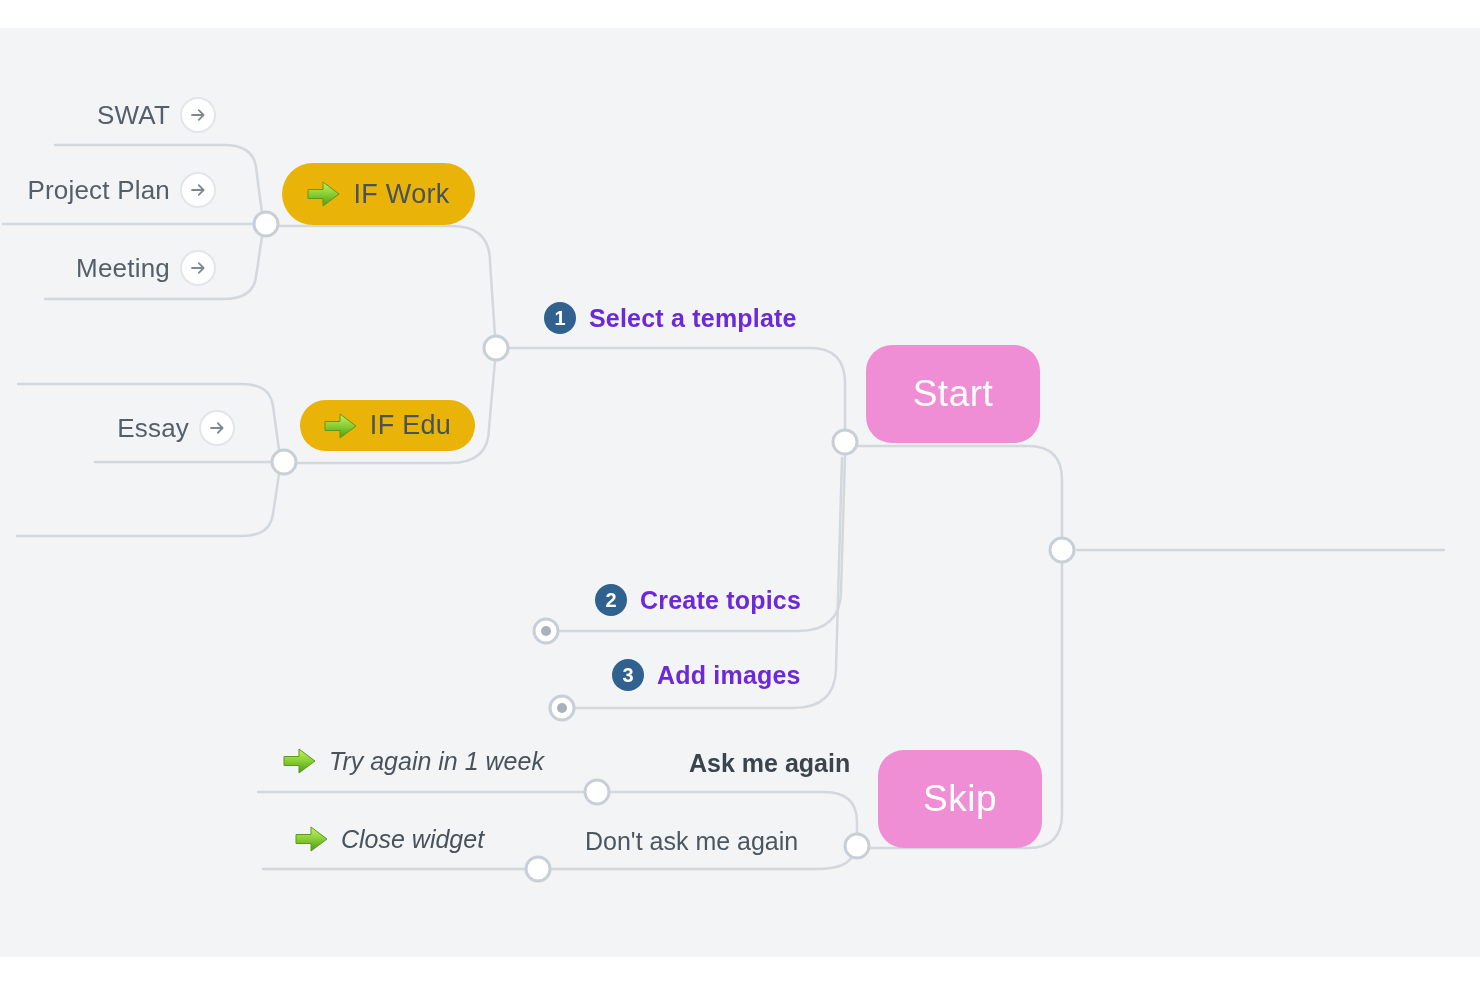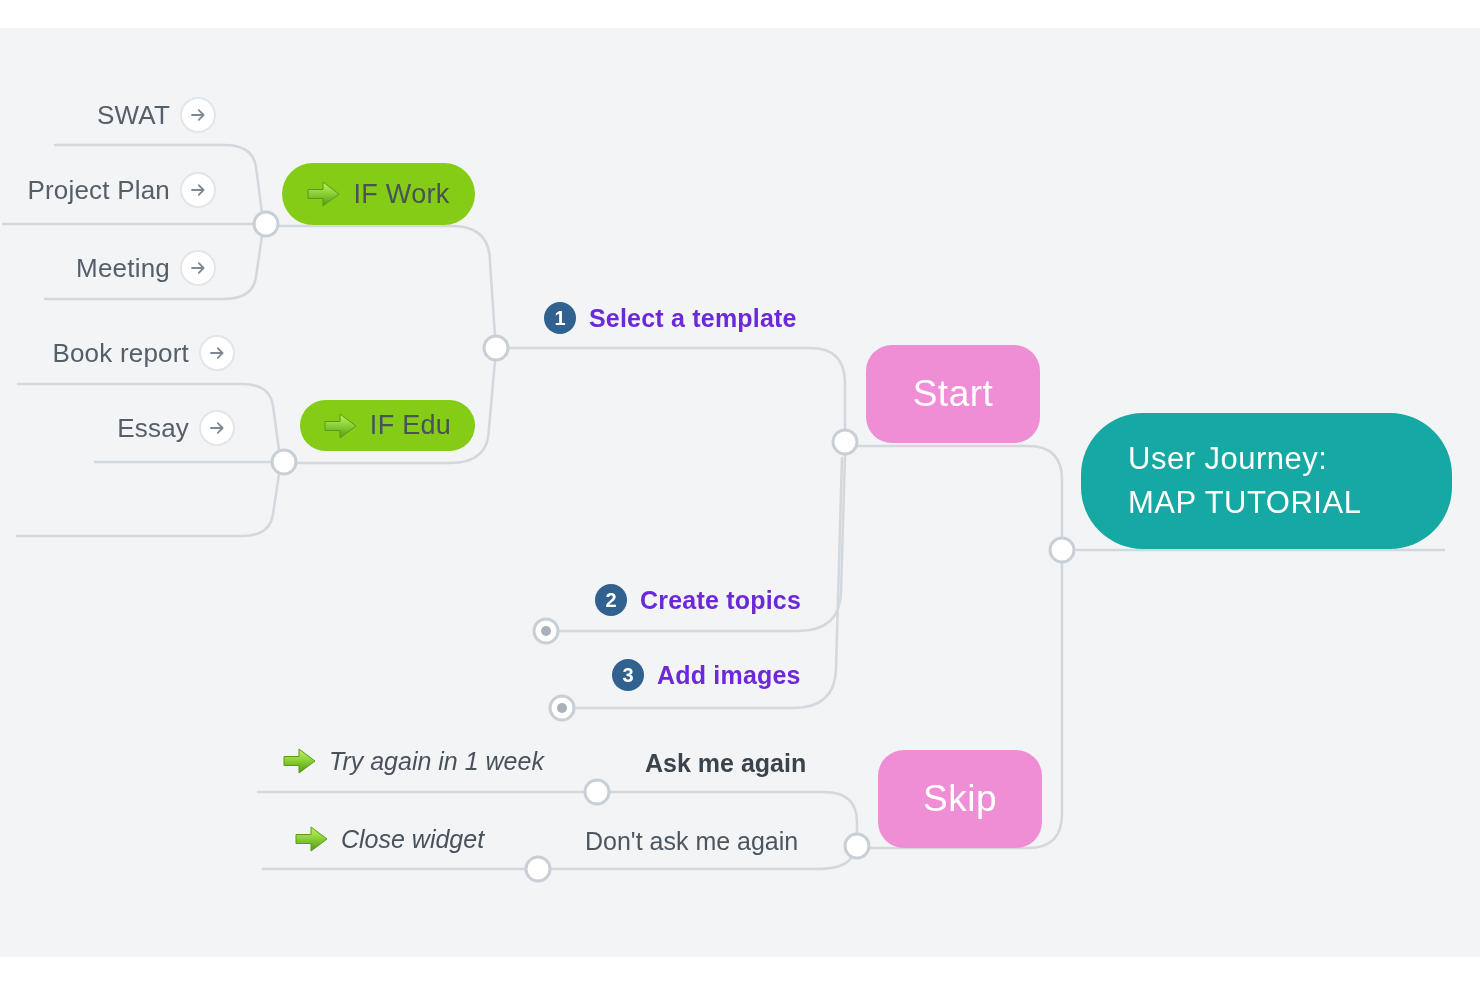--- a/index.html
+++ b/index.html
@@ -19,39 +19,39 @@
     left:1081px;top:413px;width:371px;height:136px;border-radius:62px;
     background:#16A8A2;color:#ffffff;flex-direction:column;align-items:flex-start;
     padding-left:47px;font-size:31px;font-weight:500;line-height:44px;letter-spacing:.5px;
   }
   .node-pink{
     background:#EF8ED5;color:#ffffff;border-radius:26px;font-size:37px;font-weight:500;letter-spacing:.5px;
   }
   .node-start{left:866px;top:345px;width:174px;height:98px;}
   .node-skip{left:878px;top:750px;width:164px;height:98px;}
   .node-yellow{
-    background:#84cc16;border-radius:32px;color:#49525C;font-size:27px;font-weight:500;gap:13px;letter-spacing:.3px;
+    background:#eab308;border-radius:32px;color:#49525C;font-size:27px;font-weight:500;gap:13px;letter-spacing:.3px;
   }
   .node-ifwork{left:282px;top:163px;width:193px;height:62px;}
   .node-ifedu{left:300px;top:400px;width:175px;height:51px;}
 
   .leaf{position:absolute;display:flex;align-items:center;gap:10px;font-size:26px;color:#555F69;letter-spacing:.2px;}
   .leaf-icon{
     width:36px;height:36px;border-radius:50%;background:#ffffff;border:2px solid #E2E6EA;
     box-sizing:border-box;display:flex;align-items:center;justify-content:center;flex:0 0 auto;
   }
   .step{position:absolute;display:flex;align-items:center;gap:13px;height:32px;}
   .badge{
     width:32px;height:32px;border-radius:50%;background:#30618F;color:#ffffff;
     display:flex;align-items:center;justify-content:center;font-size:20px;font-weight:700;flex:0 0 auto;
   }
   .step-label{font-size:25px;font-weight:700;color:#6d28d9;letter-spacing:.2px;}
   .opt{position:absolute;display:flex;align-items:center;gap:13px;height:30px;}
   .opt-label-italic{font-size:25px;font-style:italic;font-weight:500;color:#49525B;}
-  .opt-label-bold{font-size:25px;font-weight:700;color:#3B444D;}
+  .opt-label-bold{font-size:25px;font-weight:700;color:#3B444D;margin-left:44px;}
   .opt-label{font-size:25px;color:#4C565F;}
   .garrow{flex:0 0 auto;display:block;}
 </style>
 </head>
 <body>
 
 <div class="screen">
   <div class="canvas"></div>
 
   <svg class="edges" viewBox="0 0 1480 987">
@@ -88,24 +88,20 @@
     <circle class="knob" cx="266" cy="224" r="12"></circle>
     <circle class="knob" cx="284" cy="462" r="12"></circle>
     <circle class="knob" cx="546" cy="631" r="12"></circle>
     <circle class="dot" cx="546" cy="631" r="5"></circle>
     <circle class="knob" cx="562" cy="708" r="12"></circle>
     <circle class="dot" cx="562" cy="708" r="5"></circle>
     <circle class="knob" cx="597" cy="792" r="12"></circle>
     <circle class="knob" cx="538" cy="869" r="12"></circle>
   </svg>
 
-  <div class="node node-root">
-    <div>User Journey:</div>
-    <div>MAP TUTORIAL</div>
-  </div>
 
   <div class="node node-pink node-start">
     <span>Start</span>
   </div>
   <div class="node node-pink node-skip">
     <span>Skip</span>
   </div>
 
   <div class="node node-yellow node-ifwork">
     <svg class="garrow" width="33" height="28" viewBox="0 0 33 28">
@@ -138,28 +134,20 @@
   </div>
   <div class="leaf" style="top:250px;right:1264px;">
     <span>Meeting</span>
     <span class="leaf-icon">
       <svg width="20" height="20" viewBox="0 0 20 20">
           <path d="M4 10 H 15.5 M10.8 5.2 L 15.6 10 L 10.8 14.8" fill="none" stroke="#7E8890" stroke-width="1.8" stroke-linecap="round" stroke-linejoin="round"></path>
         </svg>
     </span>
   </div>
 
-  <div class="leaf" style="top:335px;right:1245px;">
-    <span>Book report</span>
-    <span class="leaf-icon">
-      <svg width="20" height="20" viewBox="0 0 20 20">
-          <path d="M4 10 H 15.5 M10.8 5.2 L 15.6 10 L 10.8 14.8" fill="none" stroke="#7E8890" stroke-width="1.8" stroke-linecap="round" stroke-linejoin="round"></path>
-        </svg>
-    </span>
-  </div>
   <div class="leaf" style="top:410px;right:1245px;">
     <span>Essay</span>
     <span class="leaf-icon">
       <svg width="20" height="20" viewBox="0 0 20 20">
           <path d="M4 10 H 15.5 M10.8 5.2 L 15.6 10 L 10.8 14.8" fill="none" stroke="#7E8890" stroke-width="1.8" stroke-linecap="round" stroke-linejoin="round"></path>
         </svg>
     </span>
   </div>
 
   <div class="step" style="left:544px;top:302px;">

